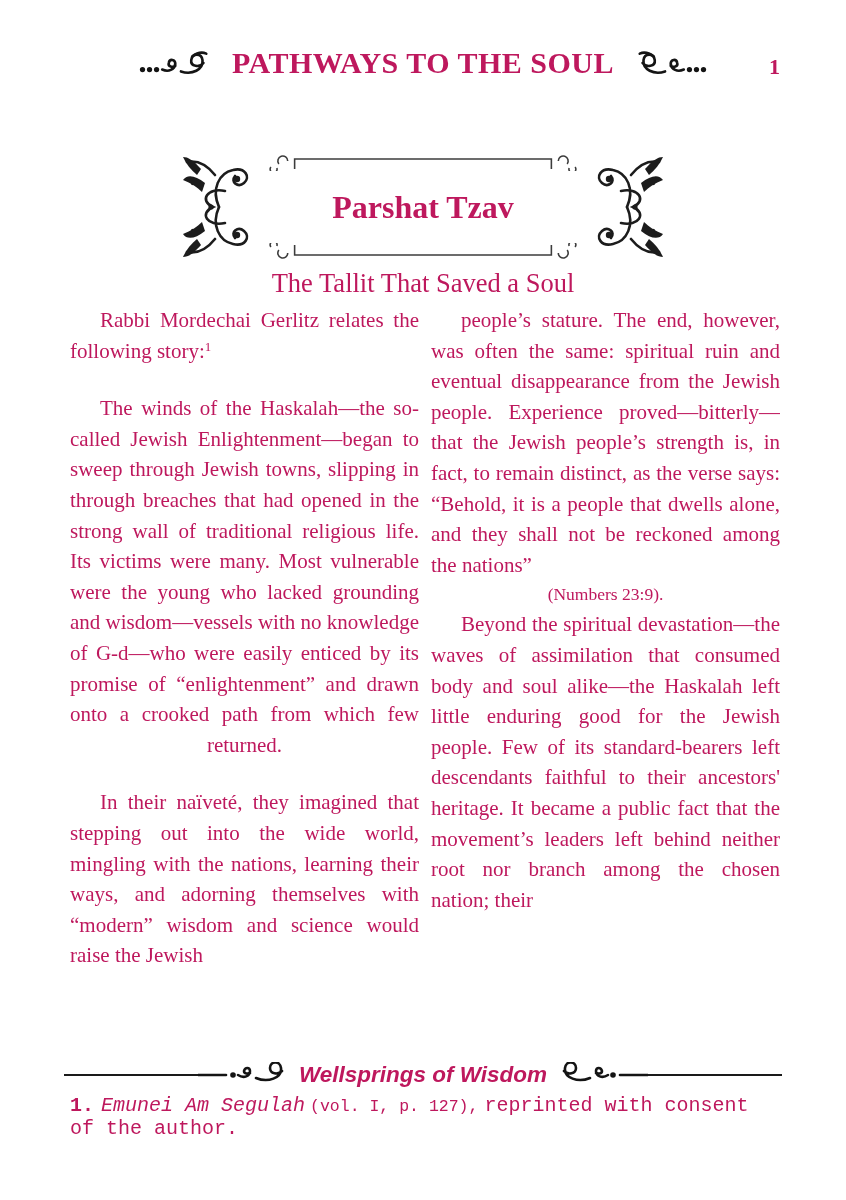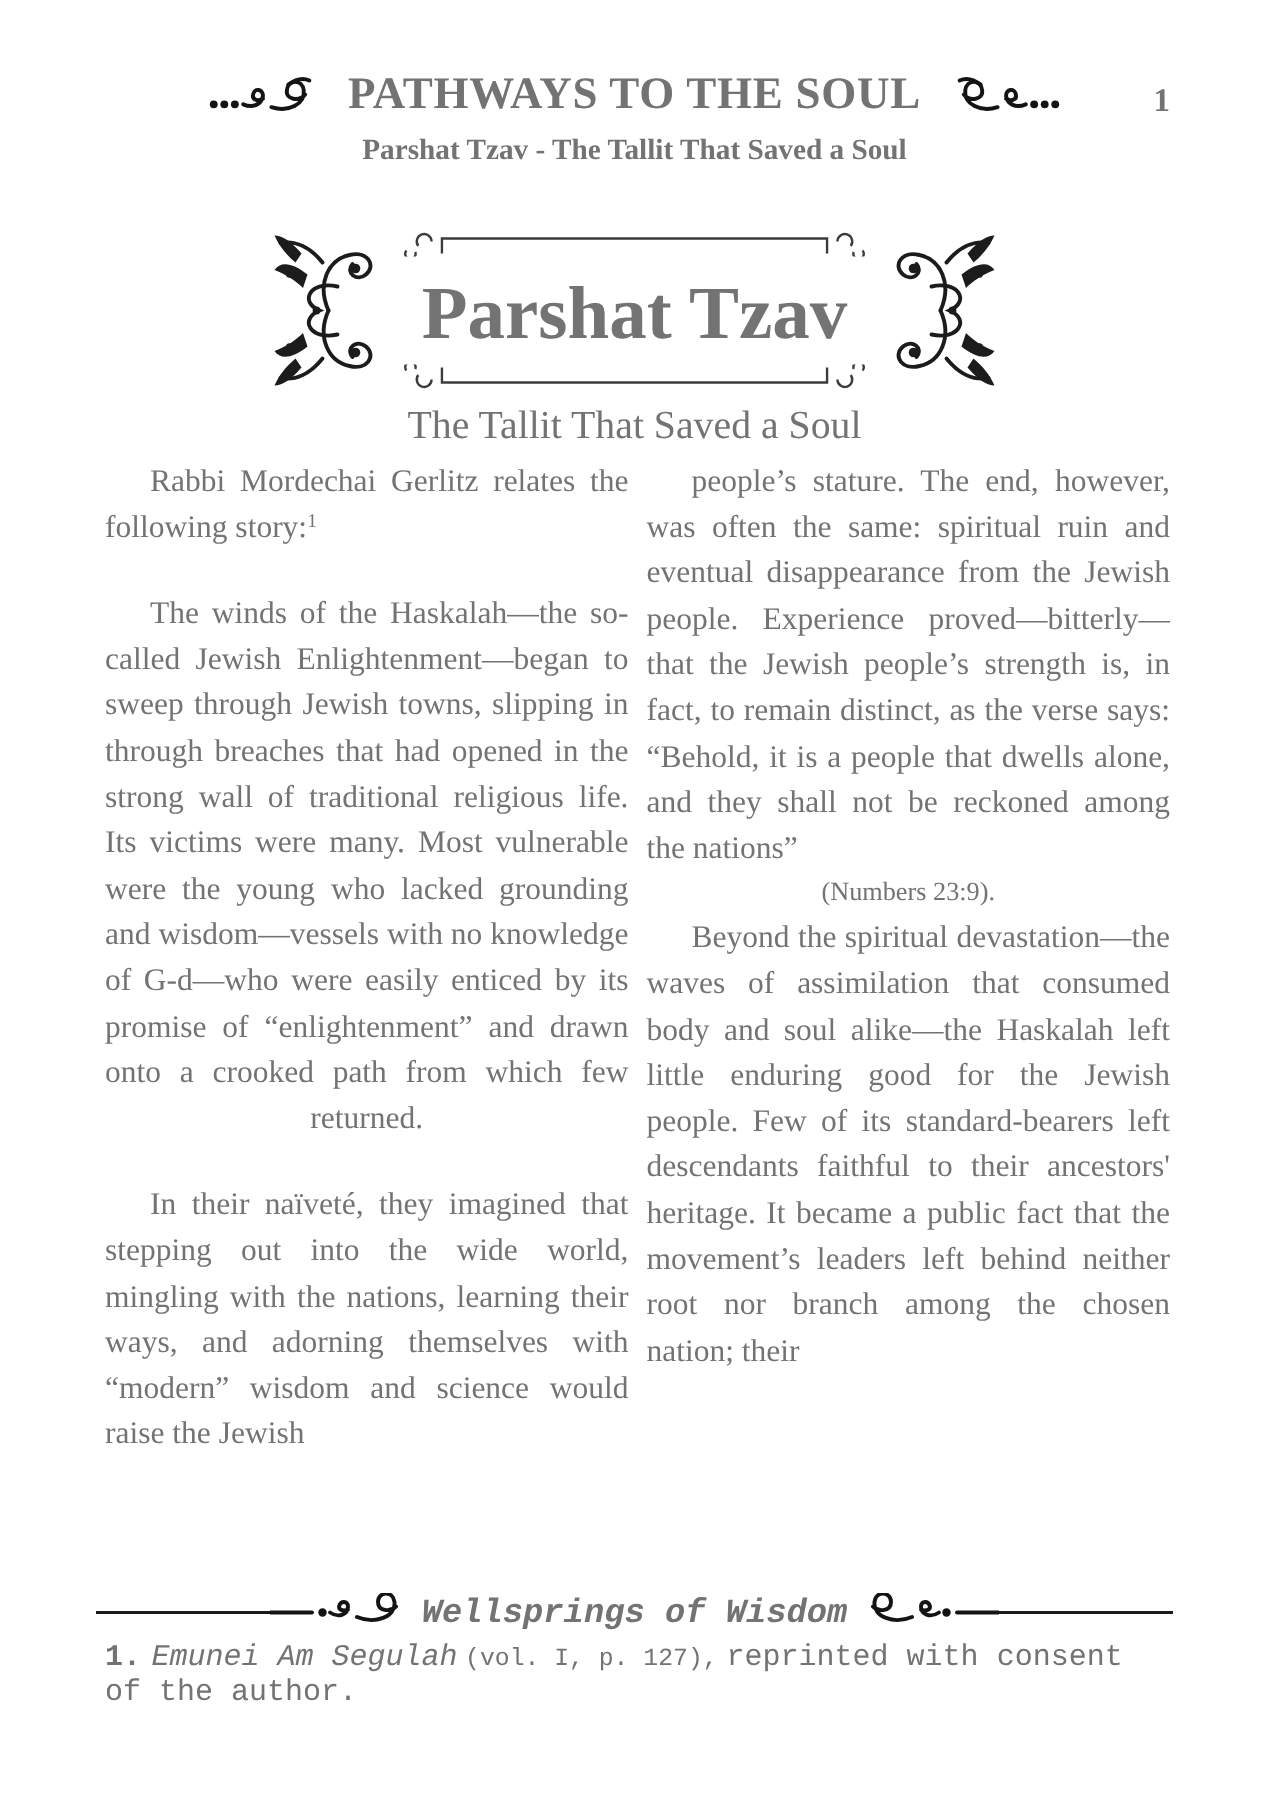--- a/index.html
+++ b/index.html
@@ -1,16 +1,16 @@
 <!DOCTYPE html>
 <html><head>
 <meta charset="utf-8">
 <style>
   html,body{margin:0;padding:0;background:#e8e8e8;}
-  .page{position:relative;width:846px;height:1200px;background:#ffffff;color:#737373;
+  .page{position:relative;width:846px;height:1200px;background:#ffffff;color:#be185d;
         font-family:"Liberation Serif",serif;overflow:hidden;margin:0 auto;}
 
   
   .header-row{position:absolute;top:46px;left:0;width:100%;display:flex;
               justify-content:center;align-items:center;gap:8px;}
   .header-title{font-size:30px;font-weight:bold;letter-spacing:.5px;white-space:nowrap;}
   .flourish{width:88px;height:30px;flex:0 0 auto;}
   .flourish.mirror{transform:scaleX(-1);}
   .page-number{position:absolute;top:54px;right:66px;font-size:22px;font-weight:bold;}
   .subtitle{position:absolute;top:90px;left:0;width:100%;text-align:center;
@@ -18,21 +18,21 @@
 
   
   .titlebox{position:absolute;top:152px;left:50%;transform:translateX(-50%);
             width:484px;height:110px;display:flex;align-items:stretch;}
   .tb-orn{flex:0 0 84px;height:110px;}
   .tb-orn.mirror{transform:scaleX(-1);}
   .tb-center{flex:1;position:relative;display:flex;align-items:center;justify-content:center;}
   .tb-line{position:absolute;left:0;width:100%;height:18px;}
   .tb-line.top{top:1px;}
   .tb-line.bottom{bottom:1px;transform:scaleY(-1);}
-  .tb-title{font-size:50px;font-weight:bold;margin-top:1px;white-space:nowrap;}
+  .tb-title{font-size:32px;font-weight:bold;margin-top:1px;white-space:nowrap;}
 
   .section-heading{position:absolute;top:268px;left:0;width:100%;text-align:center;
                    font-size:26.5px;font-weight:normal;}
 
   
   .columns{position:absolute;top:305px;left:70px;right:66px;height:744px;
            display:flex;gap:12px;overflow:hidden;}
   .col{flex:1;font-size:21px;line-height:30.6px;text-align:justify;}
   .col p{margin:0;text-indent:30px;}
   .col p + p{margin-top:27px;}
@@ -41,21 +41,21 @@
             line-height:29px;text-indent:0;}
   sup.fn-ref{font-size:13px;line-height:0;vertical-align:7px;}
 
   
   .footer-orn{position:absolute;top:1062px;left:64px;right:64px;
               display:flex;align-items:center;}
   .rule{flex:1;border-top:2.6px solid #1a1a1a;}
   .orn-flourish{width:96px;height:26px;flex:0 0 auto;}
   .orn-flourish.mirror{transform:scaleX(-1);}
   .orn-text{font-size:22.5px;font-weight:bold;font-style:italic;
-            font-family:Liberation Mono, monospace;margin:0 5px;white-space:nowrap;}
+            font-family:Liberation Sans, sans-serif;margin:0 5px;white-space:nowrap;}
 
   
   .footnote{position:absolute;top:1094px;left:70px;right:66px;font-size:20px;font-family:Liberation Mono, monospace;}
   .fn-marker{font-weight:bold;margin-right:7px;}
   .fn-source{font-style:italic;}
   .fn-detail{font-size:16.5px;margin-left:5px;}
   .fn-rest{margin-left:6px;}
 </style>
 </head>
 <body>
@@ -83,21 +83,20 @@
           <circle cx="20" cy="23" r="2.8"></circle>
       </g>
       <g stroke="#141414" fill="none" stroke-width="2.8" stroke-linecap="round">
         <path d="M26 23 c7 3 13 0 14 -6 c0 -5 -6 -6 -7 -1 c-1 4 4 5 7 3"></path>
         <path d="M46 25 c12 4 24 -2 23 -12 c-1 -8 -11 -8 -12 0 c-1 7 9 8 13 3"></path>
         <path d="M58 9 q8 -6 15 -3"></path>
       </g>
     </svg>
   </div>
   <div class="page-number">1</div>
-  <div class="subtitle">Parshat Tzav - The Tallit That Saved a Soul</div>
 
   <div class="titlebox">
     <svg class="tb-orn" viewBox="0 0 84 110">
       <g fill="none" stroke="#1c1c1c" stroke-width="2.6" stroke-linecap="round">
         <path d="M38 55 C30 37 38 21 52 18 C64 15 70 25 63 31 C57 36 49 30 54 24"></path>
         <path d="M38 55 C30 73 38 89 52 92 C64 95 70 85 63 79 C57 74 49 80 54 86"></path>
         <path d="M44 39 C26 35 18 49 32 55 C18 61 26 75 44 71"></path>
         <path d="M34 23 C26 13 16 8 6 10"></path>
         <path d="M34 87 C26 97 16 102 6 100"></path>
       </g>

